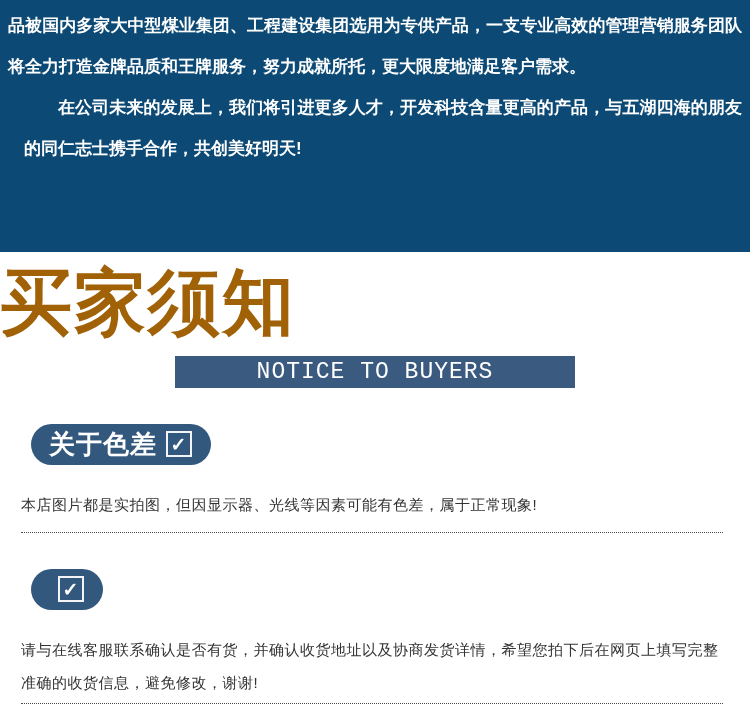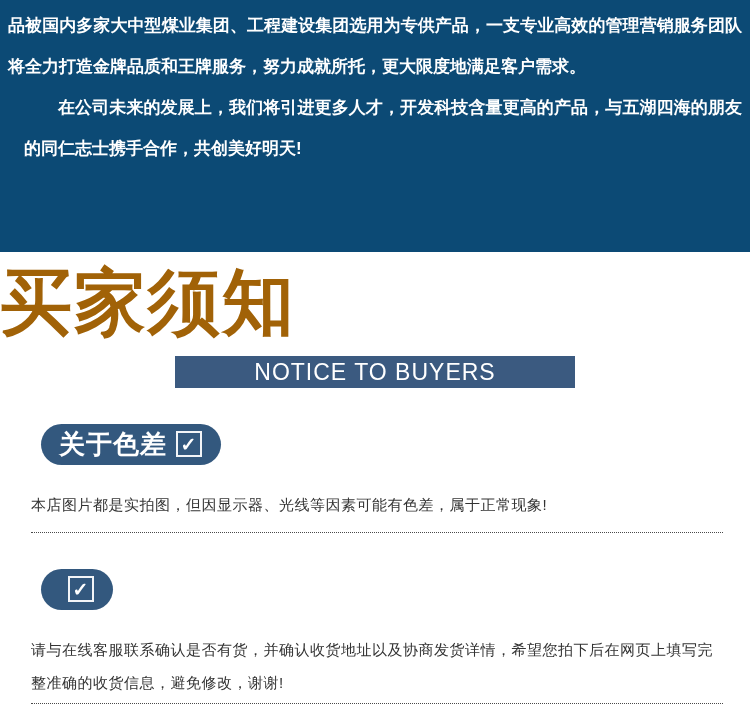--- a/index.html
+++ b/index.html
@@ -37,24 +37,25 @@
   .notice-banner {
     width: 400px;
     height: 32px;
     margin: 12px auto 0 auto;
     background: #3b5a80;
     color: #ffffff;
     font-size: 23px;
     line-height: 32px;
     text-align: center;
     letter-spacing: 1px;
+    font-family: Liberation Mono, monospace;
   }
 
   
-  .section { margin-left: 16px; }
+  .section { margin-left: 6px; }
   .pill-button {
     display: inline-flex;
     align-items: center;
     margin: 36px 0 0 25px;
     height: 41px;
     padding: 0 19px 0 18px;
     background: #33587e;
     border: none;
     border-radius: 21px;
     color: #ffffff;

